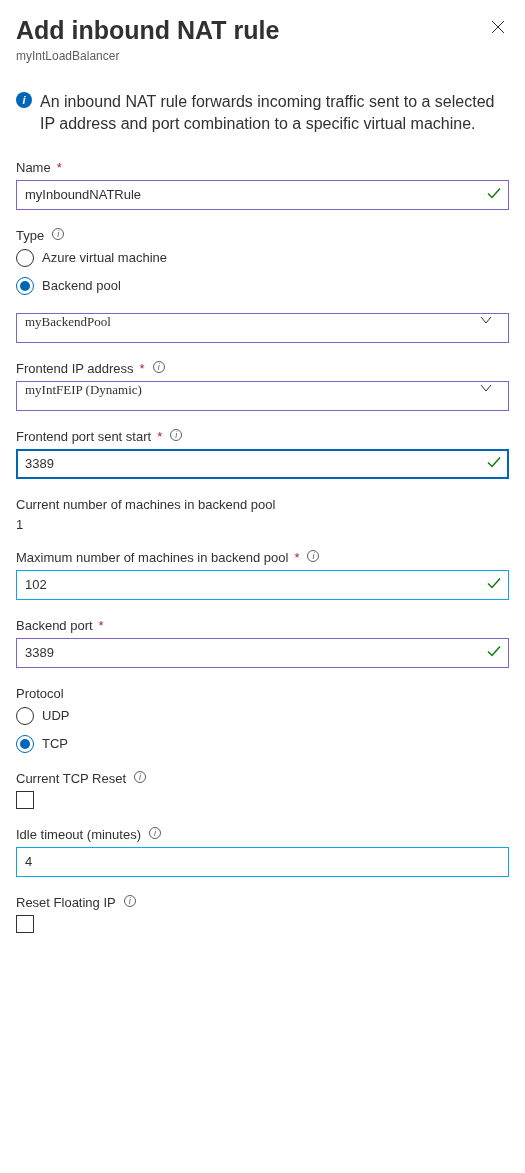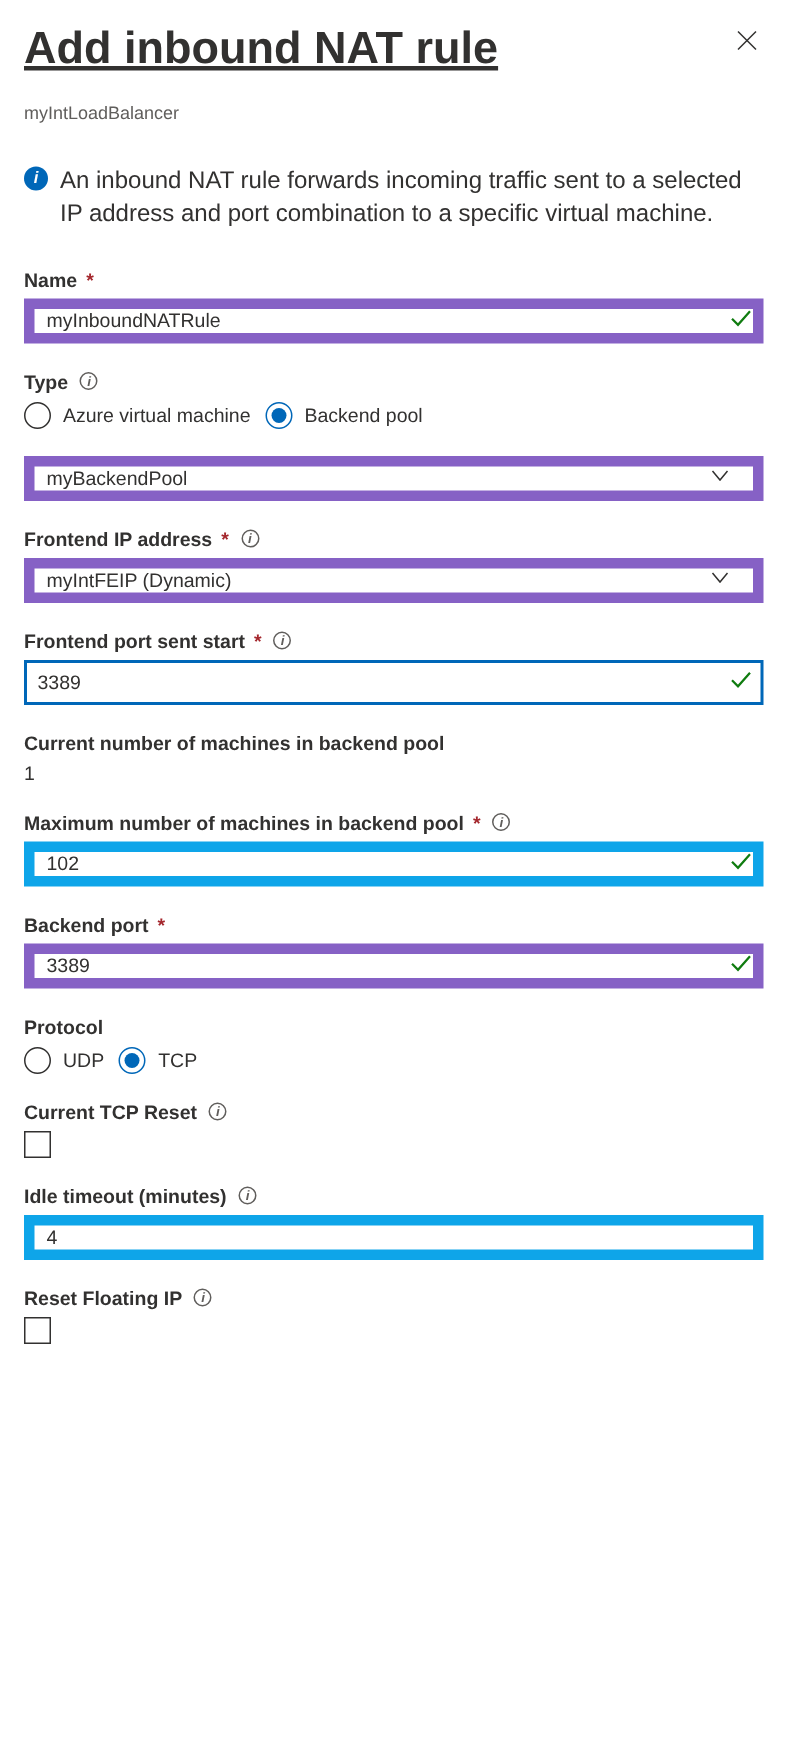--- a/index.html
+++ b/index.html
@@ -6,61 +6,61 @@
   body {
     margin: 0;
     padding: 16px;
     font-family: "Segoe UI", -apple-system, sans-serif;
     font-size: 13px;
     color: #323130;
     background: #fff;
     width: 525px;
   }
   .header { display: flex; justify-content: space-between; align-items: flex-start; }
-  .title { font-size: 30px; font-weight: 600; color: #323130; margin: 0; text-decoration: underline; }
-  .subtitle { font-size: 12px; color: #605e5c; margin-top: 18px; margin-bottom: 28px; }
+  .title { font-size: 25px; font-weight: 600; color: #323130; margin: 0; }
+  .subtitle { font-size: 12px; color: #605e5c; margin-top: 4px; margin-bottom: 28px; }
   .close-btn { cursor: pointer; padding: 4px; }
   .close-btn svg { width: 14px; height: 14px; }
   .info-banner { display: flex; align-items: flex-start; gap: 8px; margin-bottom: 24px; }
   .info-icon-wrap { flex-shrink: 0; margin-top: 1px; }
   .info-icon-circle {
     width: 16px; height: 16px; border-radius: 50%;
     background: #0067b8; color: #fff; display: flex;
     align-items: center; justify-content: center;
     font-size: 11px; font-weight: 700; font-style: italic;
   }
   .info-text { font-size: 16px; line-height: 1.4; color: #323130; }
   .field { margin-bottom: 18px; }
-  .field-label { font-size: 13px; color: #323130; margin-bottom: 5px; display: flex; align-items: center; gap: 4px; font-weight: bold; }
+  .field-label { font-size: 13px; color: #323130; margin-bottom: 5px; display: flex; gap: 4px; }
   .req { color: #a4262c; margin-left: 2px; }
   .help-icon {
     width: 12px; height: 12px; border: 1px solid #605e5c;
     border-radius: 50%; display: inline-flex; align-items: center;
     justify-content: center; font-size: 9px; color: #605e5c;
     font-style: italic; margin-left: 4px; cursor: pointer;
   }
   .text-input, .select-box {
-    width: 100%; height: 30px; border: 7px solid #0ea5e9;
+    width: 100%; height: 30px; border: 1px solid #0ea5e9;
     padding: 0 8px; font-size: 13px; font-family: inherit;
     background: #fff; color: #323130;
   }
   .validated { border-color: #8661c5; }
   .focused { border: 2px solid #0067b8; outline: none; padding: 0 7px; }
   .input-wrap { position: relative; }
   .check-mark {
     position: absolute; right: 8px; top: 50%; transform: translateY(-50%);
     pointer-events: none;
   }
   .check-mark svg { width: 14px; height: 14px; }
   .select-box {
-    border-color: #8661c5; display: flex; align-items: center;
-    justify-content: space-between; cursor: pointer; padding-right: 16px;
+    border-color: #8661c5; display: flex; align-items: flex-start;
+    justify-content: space-between; cursor: pointer; padding-right: 16px; font-family: Liberation Serif, serif;
   }
   .chev svg { width: 12px; height: 12px; }
-  .radio-group { display: flex; flex-direction: row; gap: 10px; margin-top: 6px; }
+  .radio-group { display: flex; flex-direction: column; gap: 10px; margin-top: 6px; justify-content: center; }
   .radio-item { display: flex; align-items: center; gap: 8px; cursor: pointer; }
   .radio-outer {
     width: 18px; height: 18px; border: 1px solid #323130;
     border-radius: 50%; display: flex; align-items: center;
     justify-content: center; flex-shrink: 0;
   }
   .radio-outer.selected { border-color: #0067b8; }
   .radio-inner {
     width: 10px; height: 10px; border-radius: 50%; background: #0067b8;
   }

